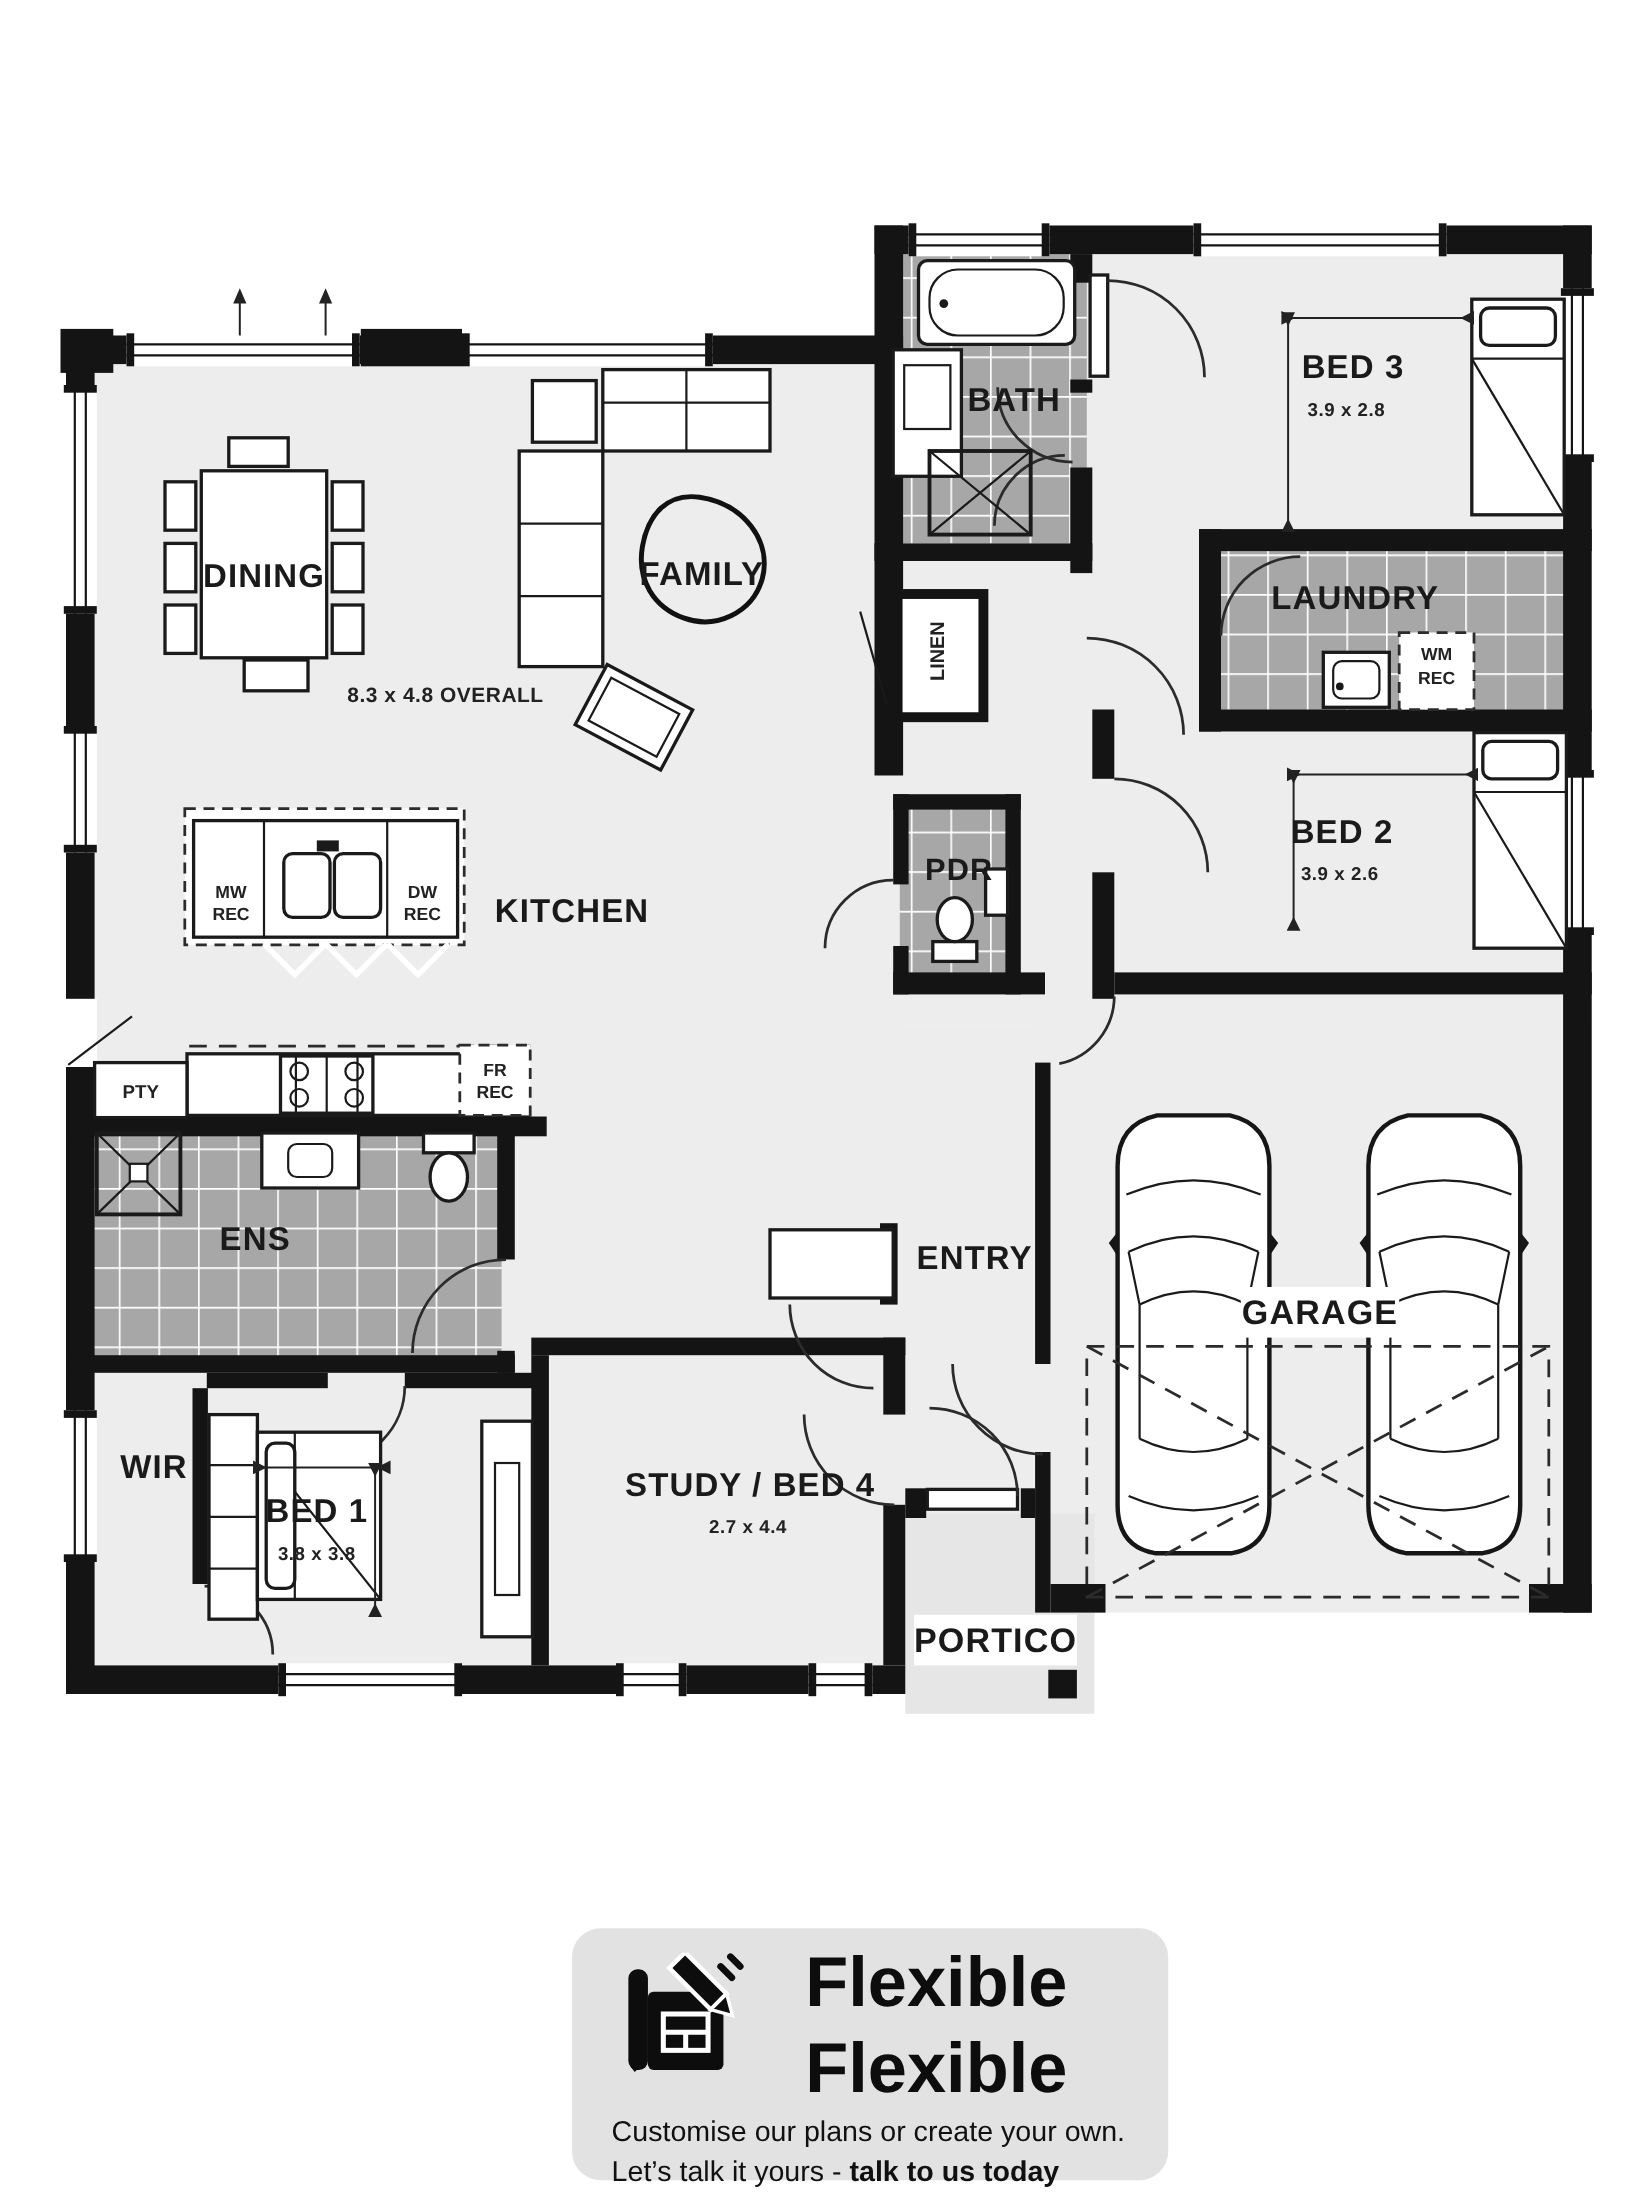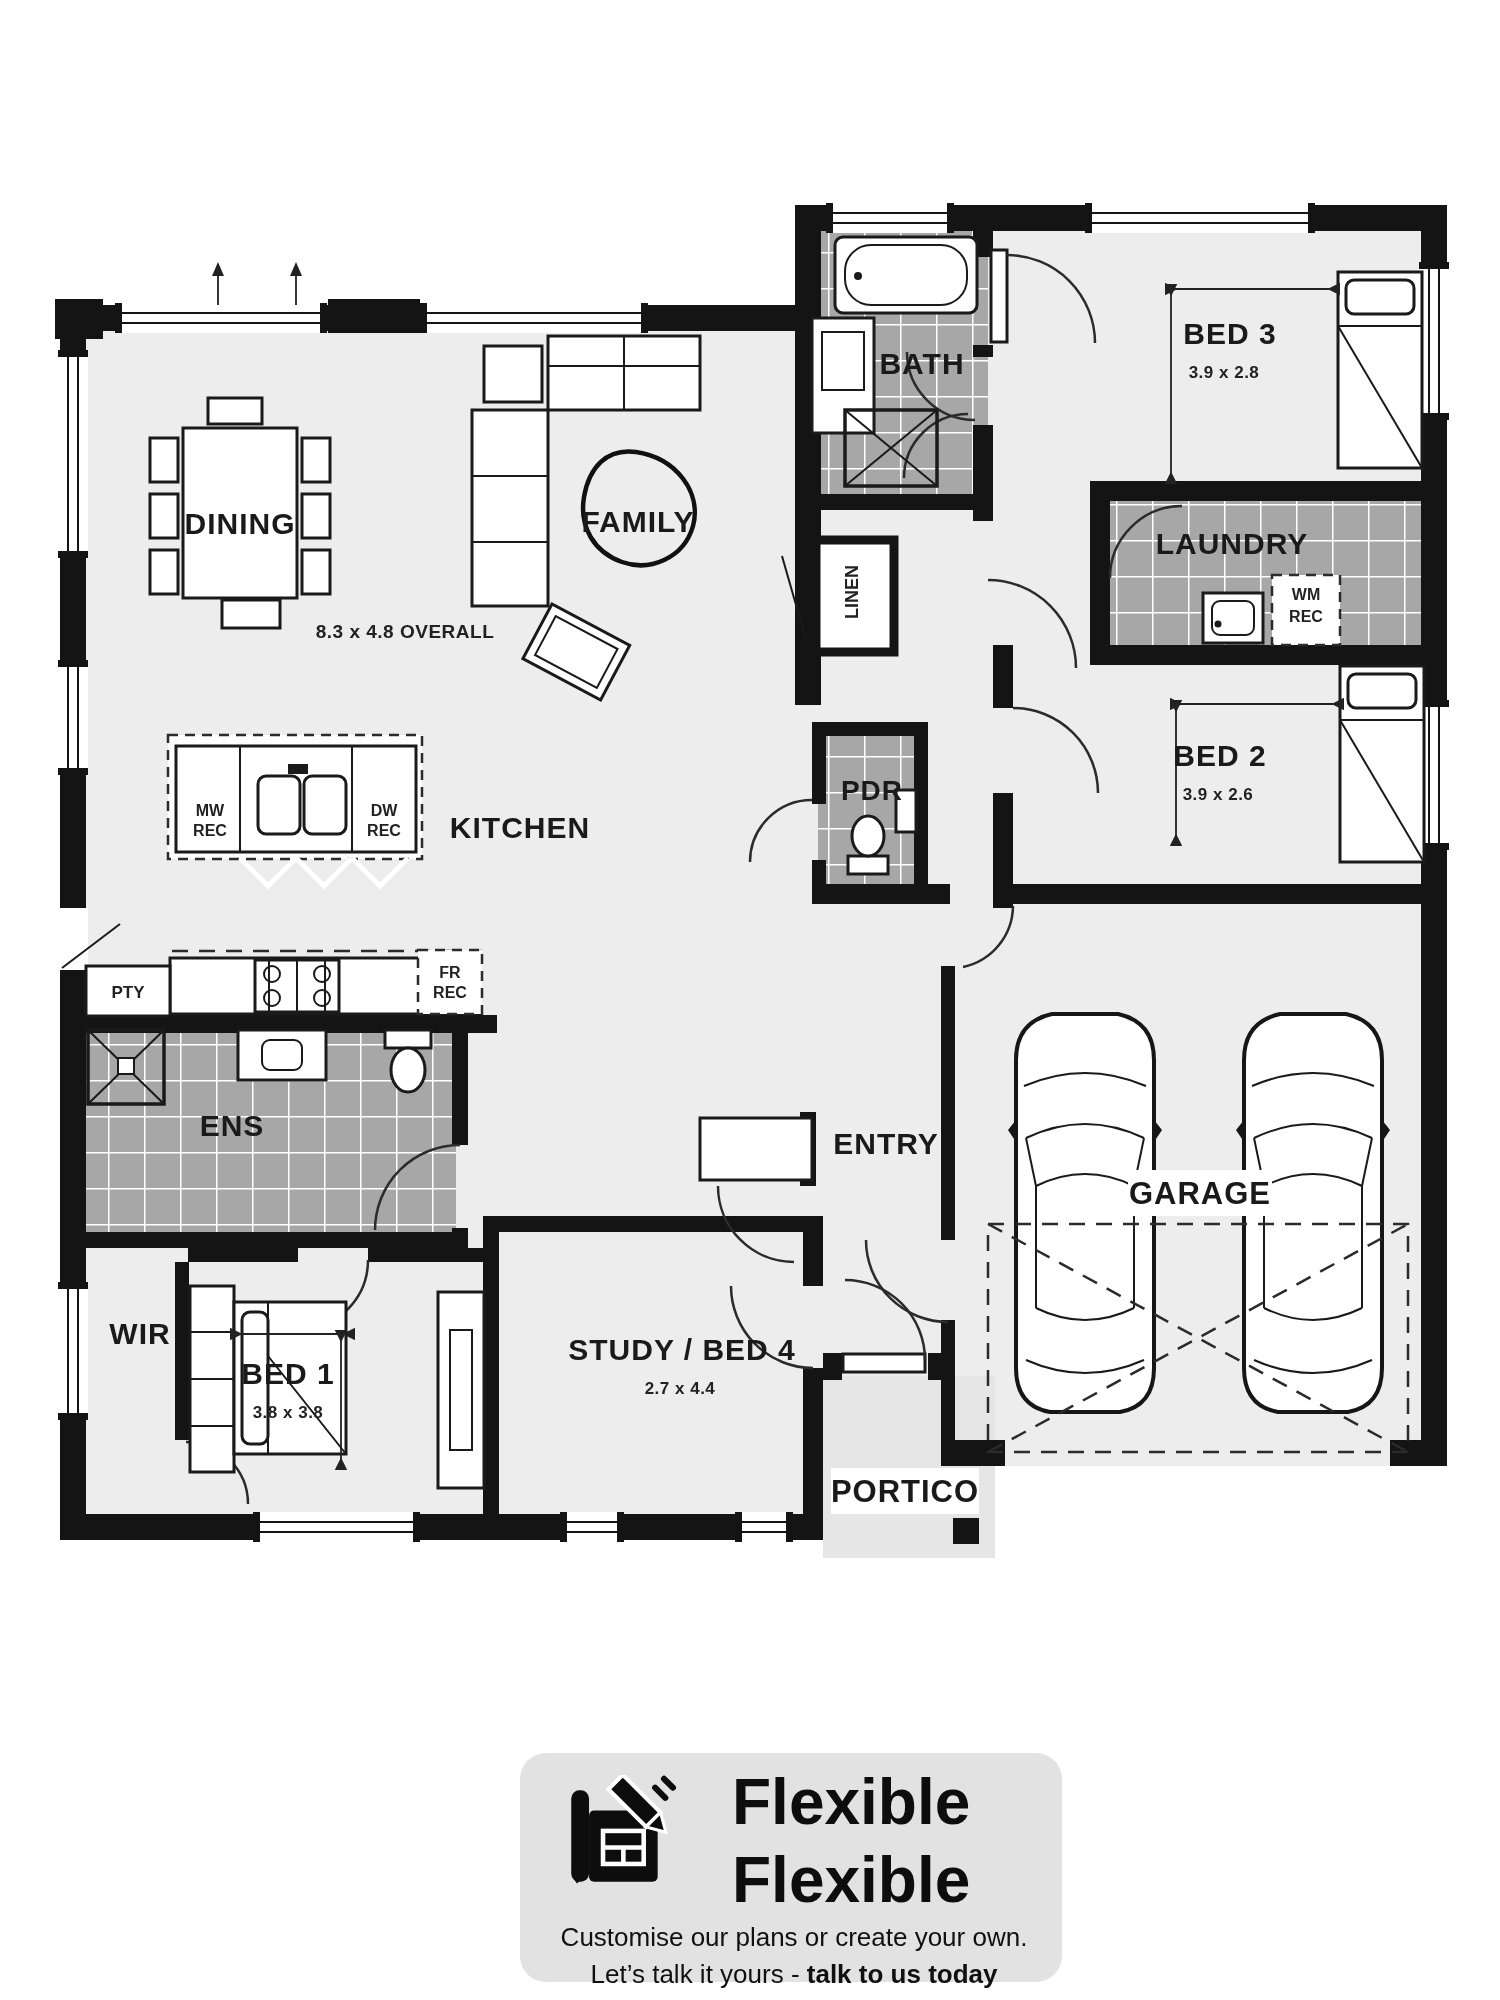--- a/index.html
+++ b/index.html
@@ -22,21 +22,21 @@
   .chip{fill:#ffffff;}
   .win{fill:#ffffff;}
   .winln{stroke:#141414;stroke-width:2;}
   .wincap{fill:#141414;}
   .brand-card{position:absolute;left:520px;top:1753px;width:542px;height:229px;
               background:#e2e2e2;border-radius:26px;box-sizing:border-box;padding:14px 30px 0 36px;}
   .brand-row{display:flex;align-items:flex-start;gap:32px;}
   .brand-logo{width:122px;height:122px;flex:0 0 auto;margin-top:8px;}
   .brand-name{margin-left:22px;line-height:78px;font-size:64px;font-weight:800;color:#0d0d0d;
               letter-spacing:0px;margin-top:-4px;}
-  .tagline{font-size:26px;color:#101010;line-height:37px;white-space:pre-wrap;text-align:center;}
+  .tagline{font-size:26px;color:#101010;line-height:37px;white-space:pre-wrap;}
   .tagline .bold{font-weight:700;}
 </style>
 </head>
 <body>
 
 <div class="page">
 <svg width="1500" height="2000" viewBox="0 0 1500 2000">
   <defs>
     <pattern id="tile" width="36" height="36" patternUnits="userSpaceOnUse">
       <rect width="36" height="36" fill="#a7a7a7"></rect>

